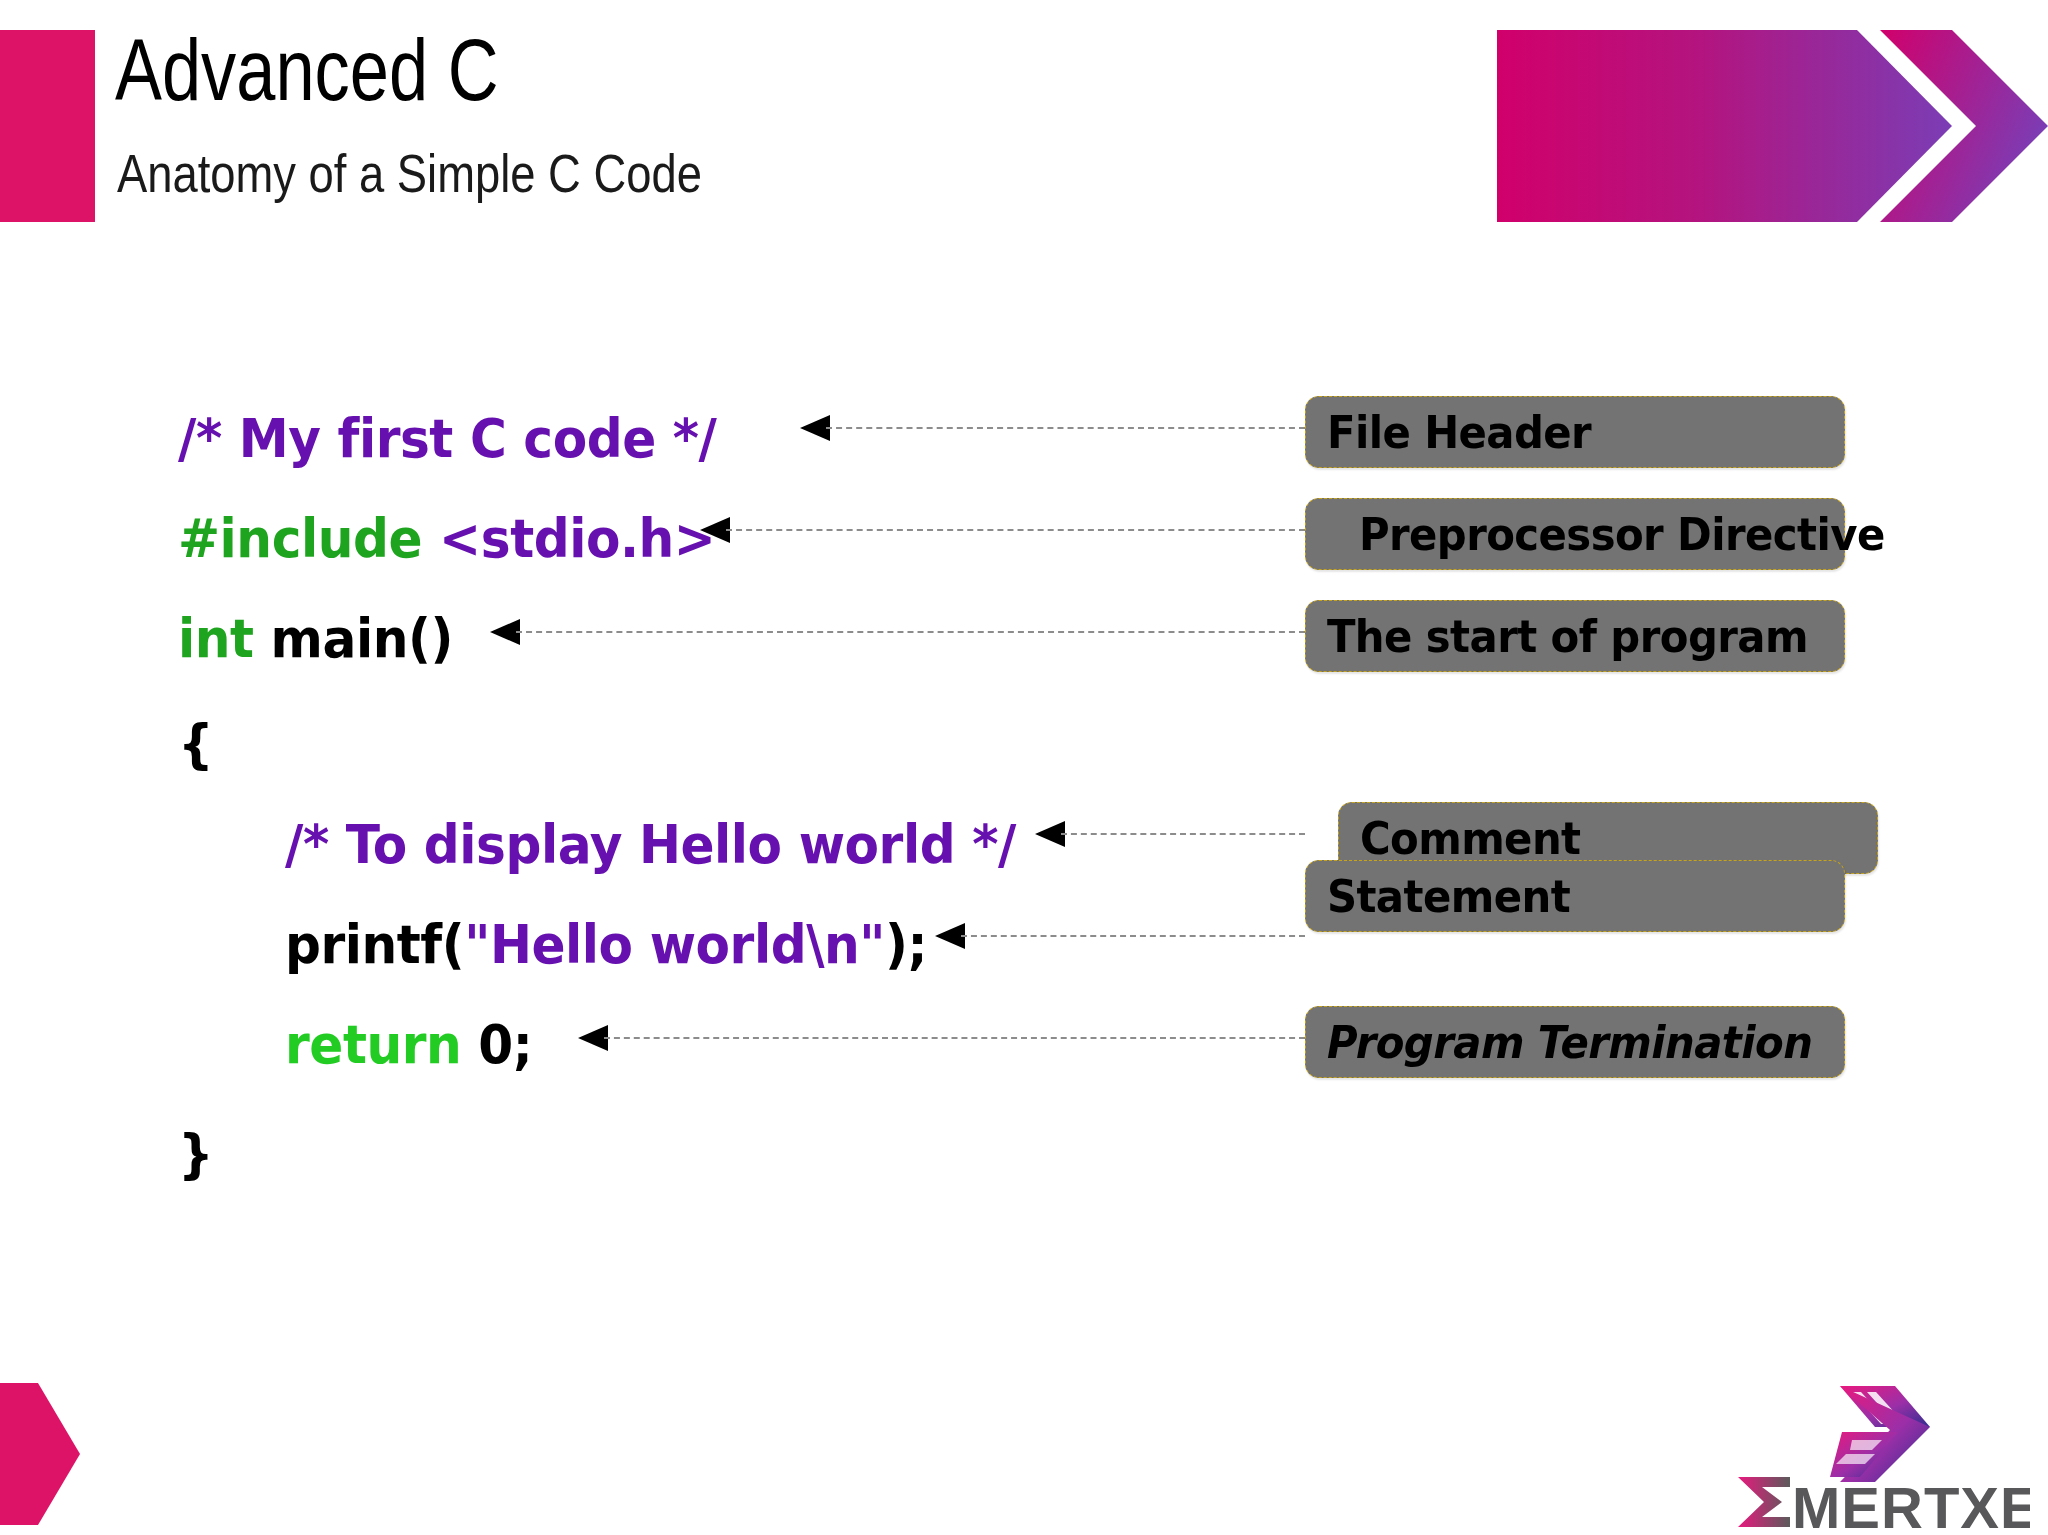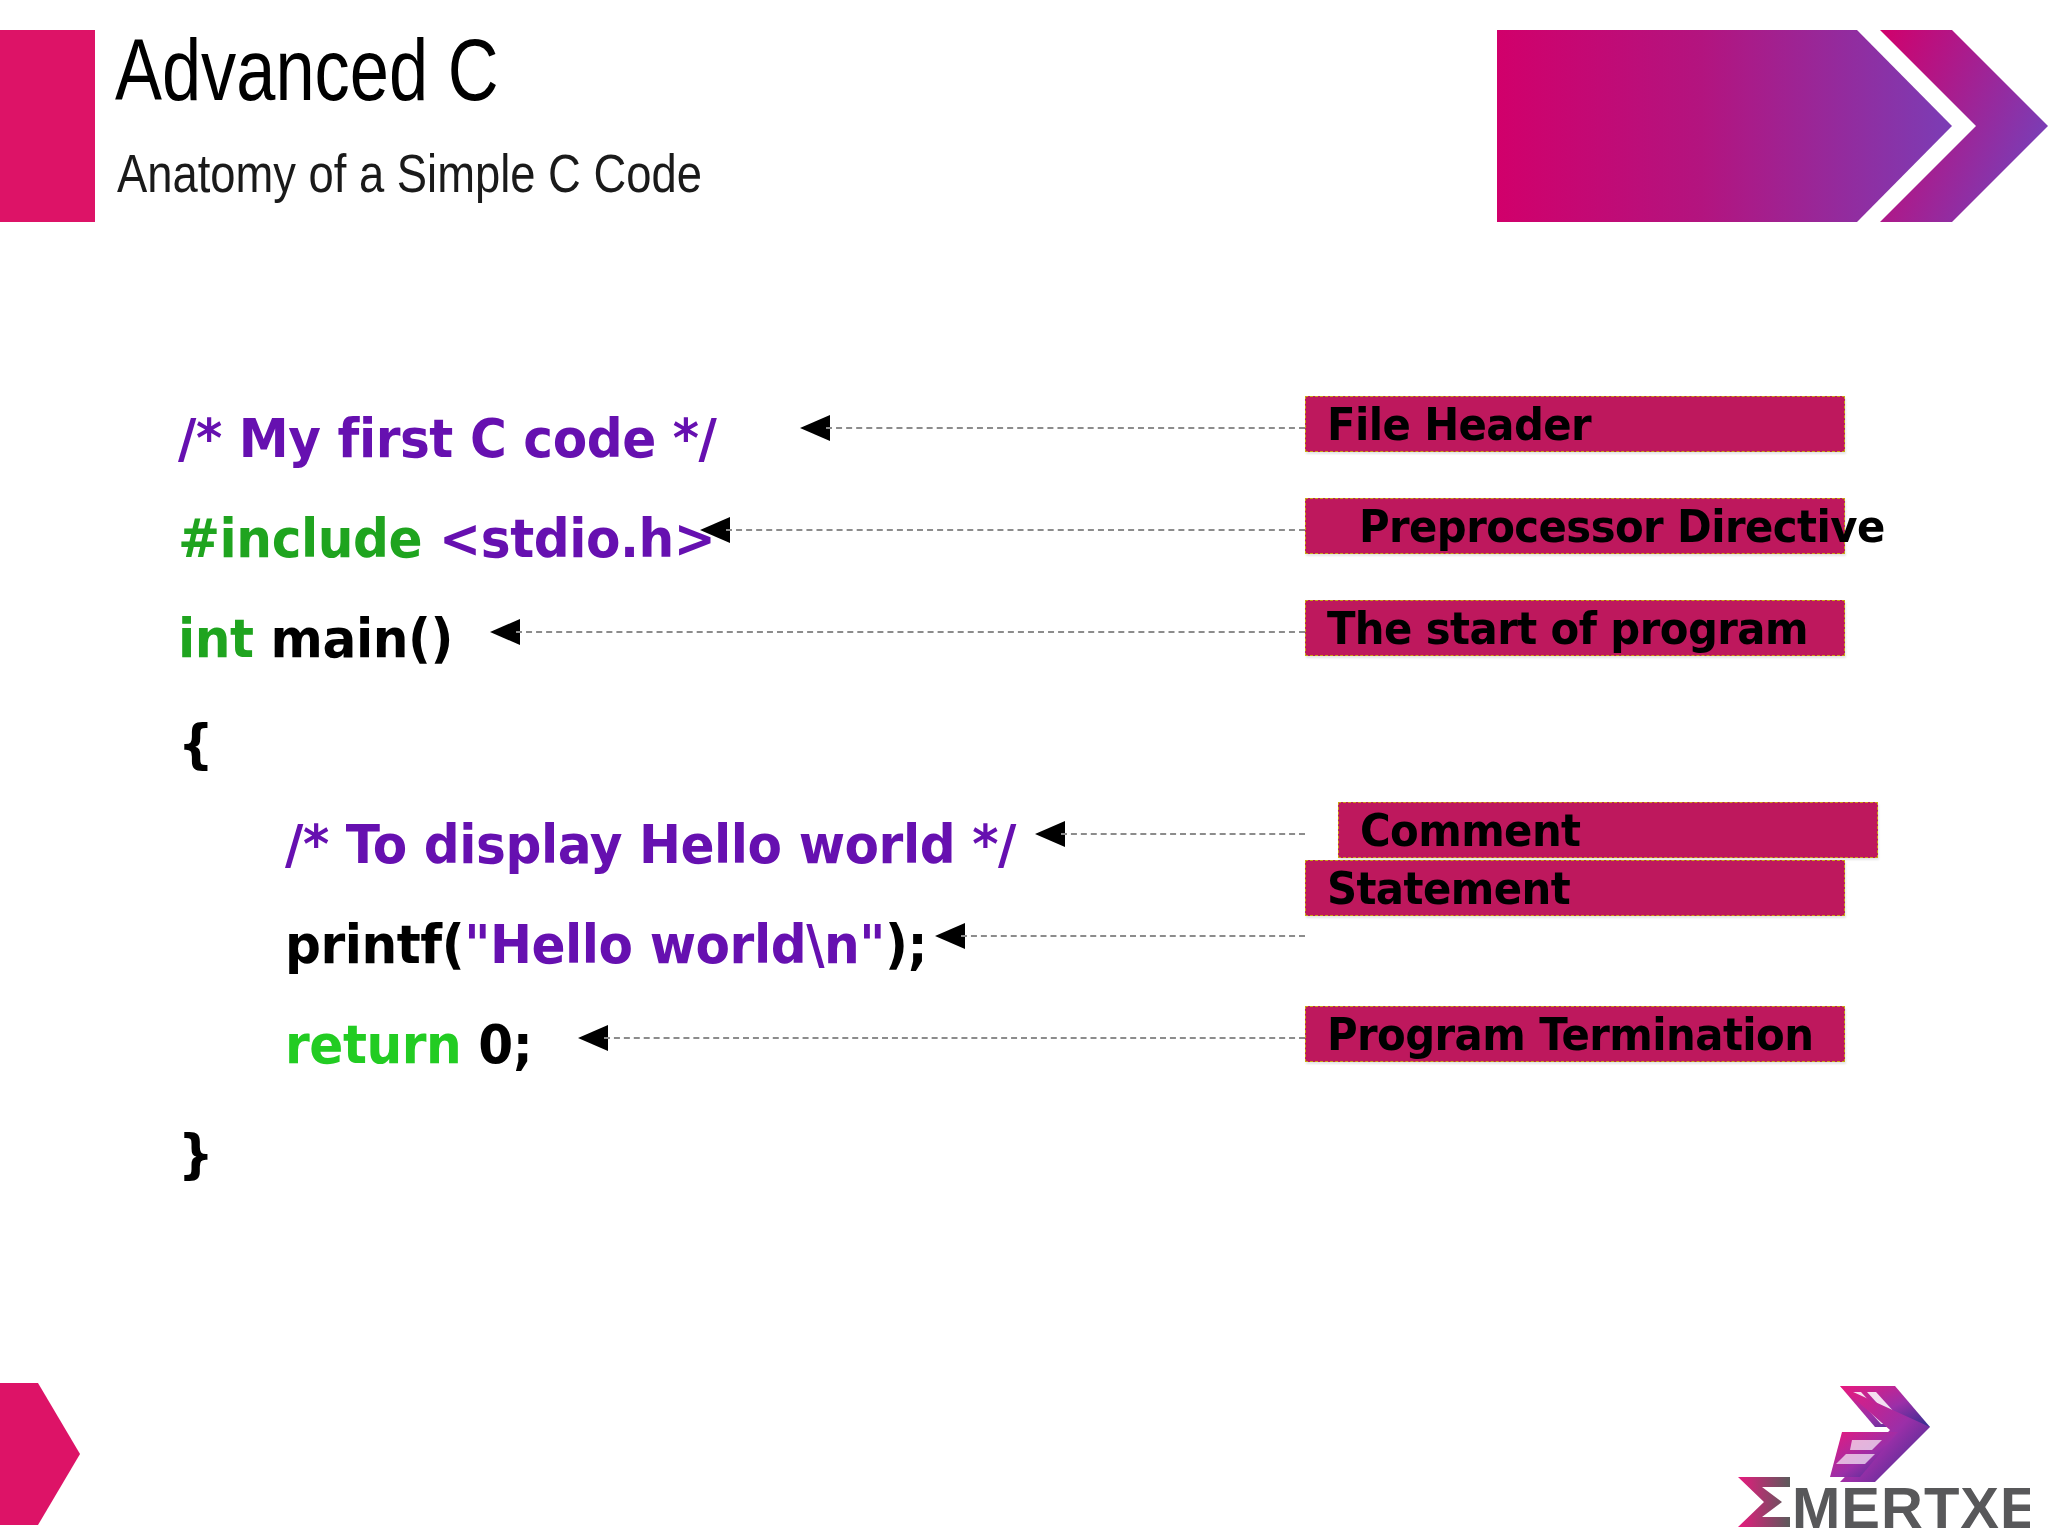--- a/index.html
+++ b/index.html
@@ -121,24 +121,24 @@
     border-top: 13px solid transparent;
     border-bottom: 13px solid transparent;
     border-right: 30px solid #000000;
   }
 
   
   .label-box {
     position: absolute;
     left: 1305px;
     width: 540px;
-    height: 56px;
-    background: #be185d;
+    height: 72px;
+    background: #737373;
     border: 1px dashed #c9a415;
-    border-radius: 0;
+    border-radius: 14px;
     box-sizing: border-box;
     display: flex;
     align-items: center;
     box-shadow: 1px 2px 2px rgba(0,0,0,0.10);
   }
   .label-box span {
     padding-left: 22px;
     font-size: 44px;
     font-weight: 700;
     color: #000000;
@@ -245,21 +245,21 @@
       <div class="arrow"></div>
       <div class="dashline"></div>
     </div>
     <div class="label-box" style="top: 860px;">
       <span>Statement</span>
     </div>
     <div class="conn" style="left: 578px; top: 1025px; width: 727px;">
       <div class="arrow"></div>
       <div class="dashline"></div>
     </div>
-    <div class="label-box" style="top: 1006px;">
+    <div class="label-box" style="top: 1006px; font-style: italic;">
       <span>Program Termination</span>
     </div>
   </div>
 
 <svg class="footer-pink" viewBox="0 0 80 142" preserveAspectRatio="none">
   <path d="M0,0 L38,0 L80,71 L38,142 L0,142 Z" fill="#DD1367"></path>
 </svg>
 
 <svg class="logo" viewBox="0 0 300 148">
   <g>

